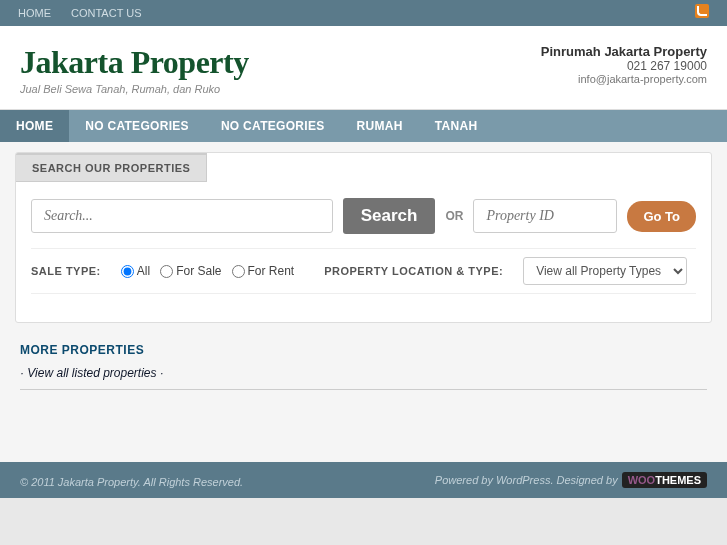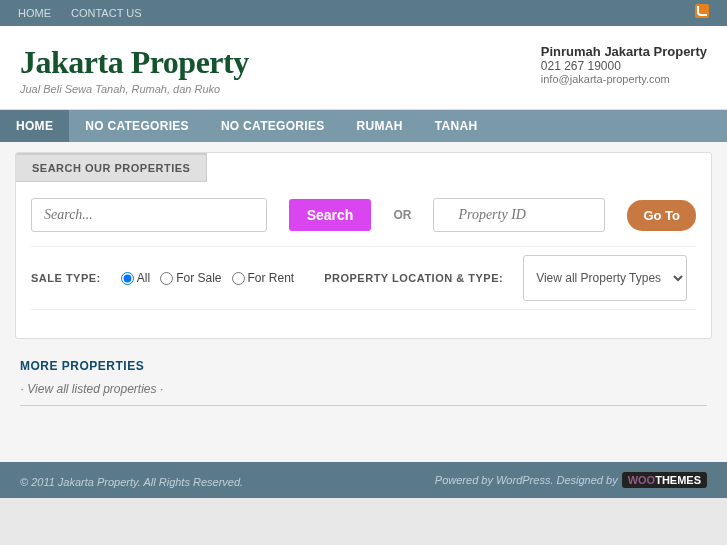--- a/index.html
+++ b/index.html
@@ -66,21 +66,21 @@
       letter-spacing: -0.5px;
     }
     .site-tagline {
       font-size: 11px;
       color: #888;
       font-style: italic;
       font-family: Arial, sans-serif;
       margin-top: 2px;
     }
     .header-contact {
-      text-align: left;
+      text-align: right;
       font-family: Arial, sans-serif;
     }
     .header-contact .company-name {
       font-weight: bold;
       font-size: 13px;
       color: #333;
     }
     .header-contact .phone {
       font-size: 12px;
       color: #555;
@@ -144,54 +144,54 @@
       border-right: 1px solid #ccc;
     }
     .search-panel-body {
       padding: 16px 15px;
     }
 
     
     .search-row {
       display: flex;
       align-items: center;
-      gap: 22px;
+      gap: 10px;
       margin-bottom: 14px;
     }
     .search-input-main {
       flex: 1;
       padding: 8px 12px;
       border: 1px solid #ccc;
       border-radius: 3px;
       font-size: 14px;
       font-family: Georgia, serif;
       font-style: italic;
       color: #aaa;
       background: #fff;
     }
     .search-btn {
-      background: #d946ef;
+      background: #737373;
       color: #fff;
       border: none;
       padding: 8px 18px;
-      font-size: 14px;
+      font-size: 17px;
       font-family: Arial, sans-serif;
       border-radius: 3px;
       cursor: pointer;
       font-weight: bold;
     }
     .search-or {
       font-family: Arial, sans-serif;
       font-size: 12px;
       color: #888;
       font-weight: bold;
     }
     .property-id-input {
-      width: 172px;
-      padding: 8px 24px;
+      width: 144px;
+      padding: 8px 12px;
       border: 1px solid #ccc;
       border-radius: 3px;
       font-size: 14px;
       font-family: Georgia, serif;
       font-style: italic;
       color: #aaa;
       background: #fff;
     }
     .goto-btn {
       background: #c87941;
@@ -240,21 +240,21 @@
     .prop-loc-label {
       font-size: 11px;
       font-weight: bold;
       font-family: Arial, sans-serif;
       color: #555;
       text-transform: uppercase;
       letter-spacing: 0.5px;
       margin-left: 10px;
     }
     .prop-type-select {
-      padding: 14px 8px;
+      padding: 5px 8px;
       border: 1px solid #ccc;
       border-radius: 3px;
       font-size: 12px;
       font-family: Arial, sans-serif;
       color: #555;
       background: #fff;
       min-width: 160px;
     }
 
     
@@ -304,21 +304,21 @@
     .more-properties-title {
       font-size: 12px;
       font-weight: bold;
       font-family: Arial, sans-serif;
       color: #0c4a6e;
       text-transform: uppercase;
       letter-spacing: 0.5px;
       margin-bottom: 8px;
     }
     .view-all-link {
-      color: #737373;
+      color: #0f172a;
       font-size: 12px;
       font-family: Arial, sans-serif;
       font-style: italic;
       text-decoration: none;
       cursor: pointer;
     }
     .divider {
       border: none;
       border-top: 1px solid #ccc;
       margin-top: 8px;

